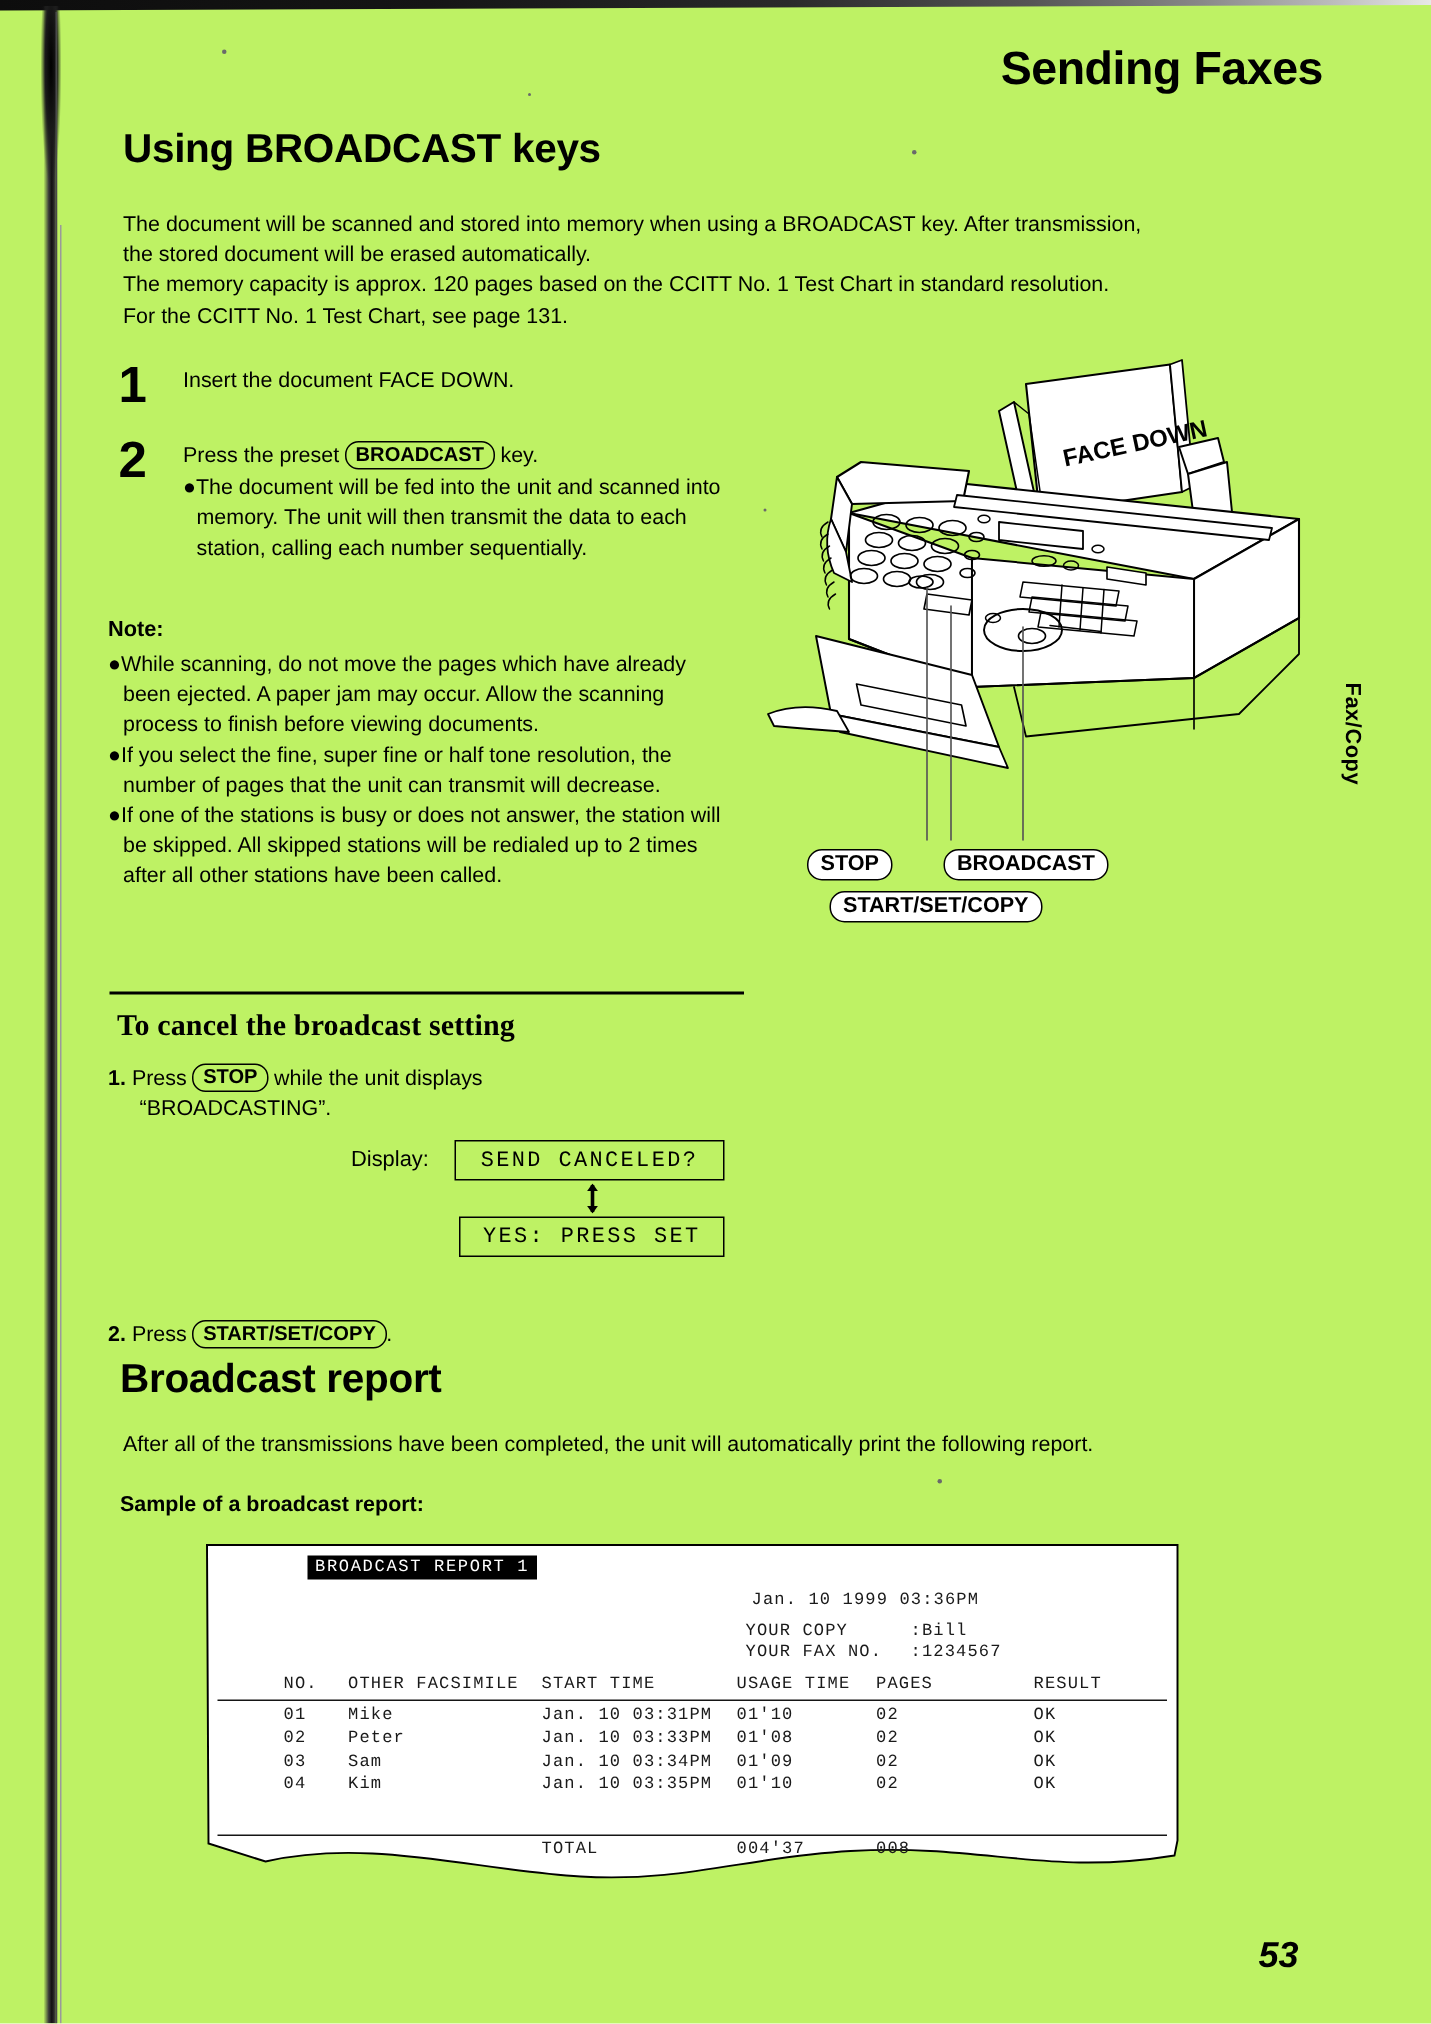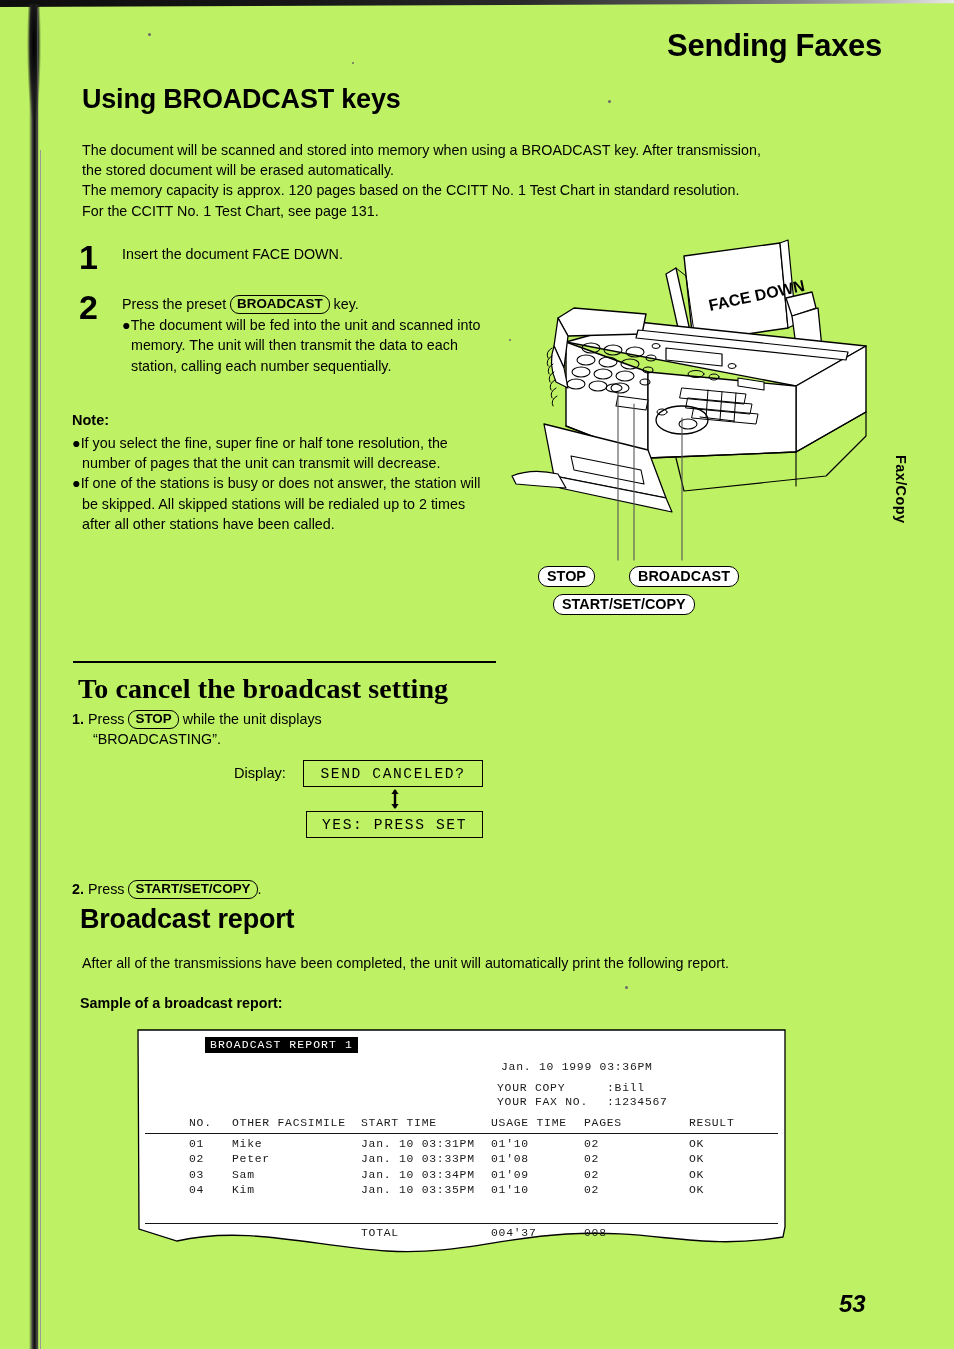--- a/index.html
+++ b/index.html
@@ -80,21 +80,21 @@
     position: absolute;
     left: 80px; top: 904px;
     font-size: 27px;
     font-weight: bold;
     letter-spacing: -0.2px;
   }
   .h2-serif {
     position: absolute;
     left: 78px; top: 673px;
     font-family: "Liberation Serif", serif;
-    font-size: 28px;
+    font-size: 20px;
     font-weight: bold;
     letter-spacing: 0.1px;
   }
 
   
   .intro-para {
     position: absolute;
     left: 82px; top: 140px;
     width: 745px;
     font-size: 14.3px;
@@ -364,20 +364,21 @@
   <div class="step" id="step-2">
     <span class="step-num">2</span>
     <span class="step-body">
       <span>Press the preset </span><span class="key-chip">BROADCAST</span><span> key.</span>
       <span class="step-sub">●The document will be fed into the unit and scanned into memory. The unit will then transmit the data to each station, calling each number sequentially.</span>
     </span>
   </div>
 
   <div class="note-head">Note:</div>
   <div class="note-list">
+    <div class="note-item">●While scanning, do not move the pages which have already been ejected. A paper jam may occur. Allow the scanning process to finish before viewing documents.</div>
     <div class="note-item">●If you select the fine, super fine or half tone resolution, the number of pages that the unit can transmit will decrease.</div>
     <div class="note-item">●If one of the stations is busy or does not answer, the station will be skipped. All skipped stations will be redialed up to 2 times after all other stations have been called.</div>
   </div>
 
   <div class="illus">
     <svg width="410" height="340" viewBox="0 0 410 340" fill="none" stroke="#000" stroke-width="1.3" stroke-linejoin="round" stroke-linecap="round">
 
       <polygon points="188,20 284,7 292,92 197,106" fill="#fff" stroke="#000" stroke-width="1.4"></polygon>
       <polygon points="284,7 292,92 300,88 292,4" fill="#fff" stroke="#000" stroke-width="1.2"></polygon>
       <text x="214" y="75" font-family="Liberation Sans, sans-serif" font-size="16" font-weight="bold" fill="#000" stroke="none" transform="rotate(-12 214 75)">FACE DOWN</text>

